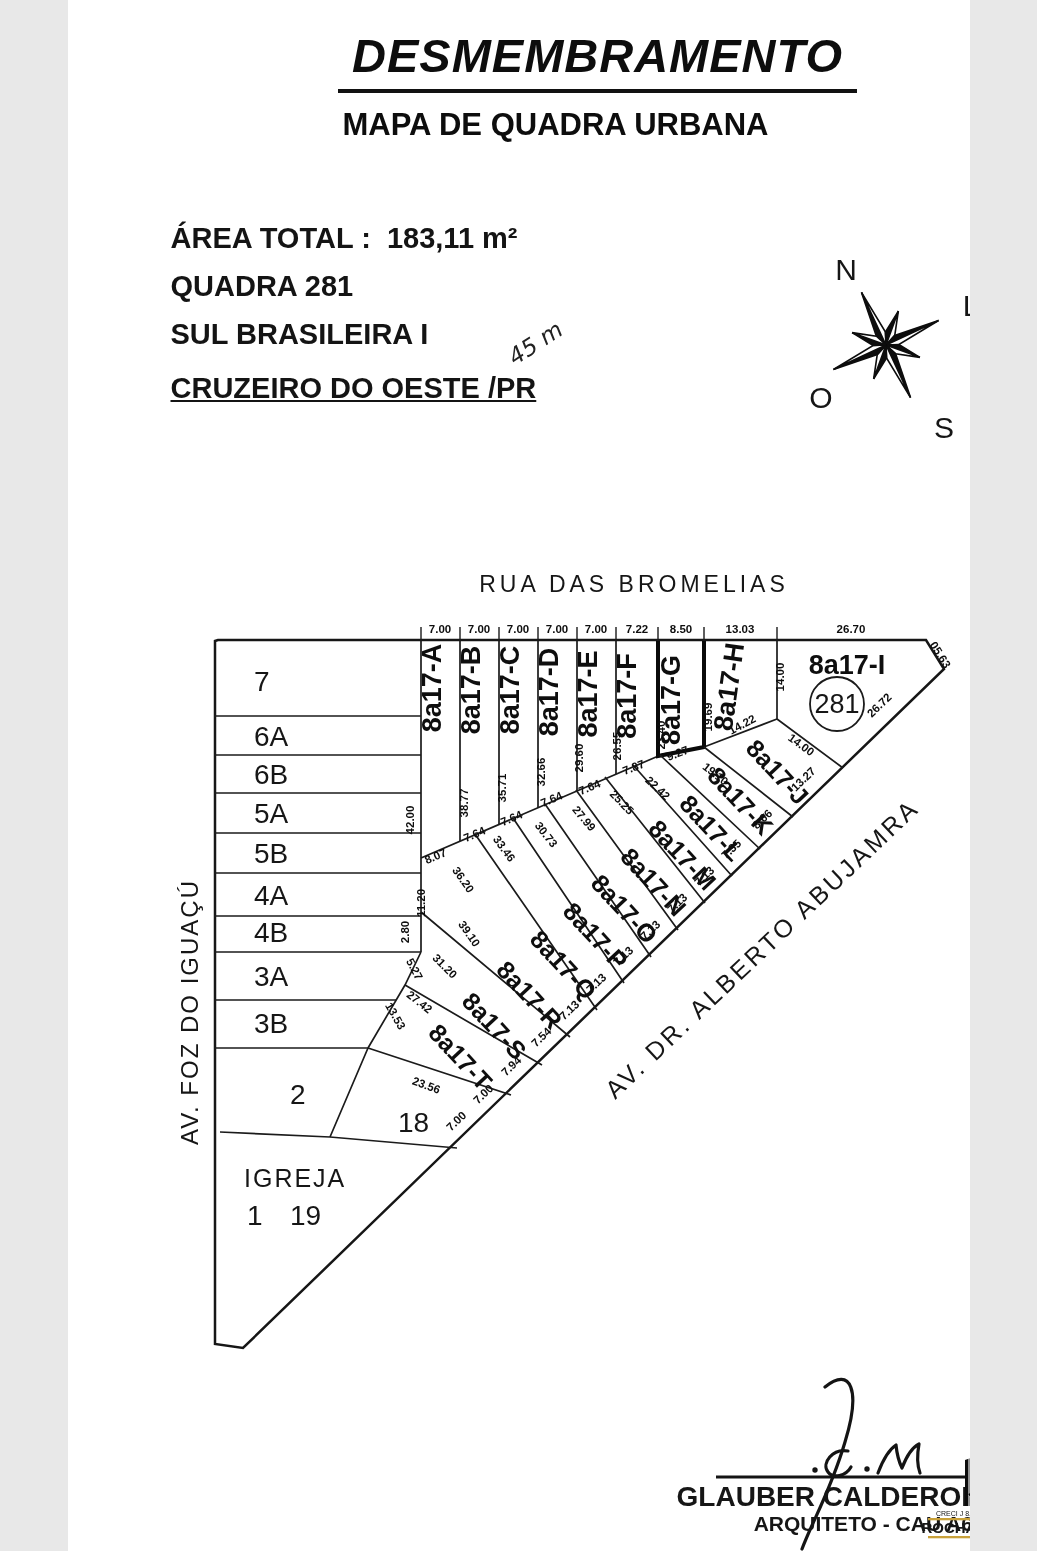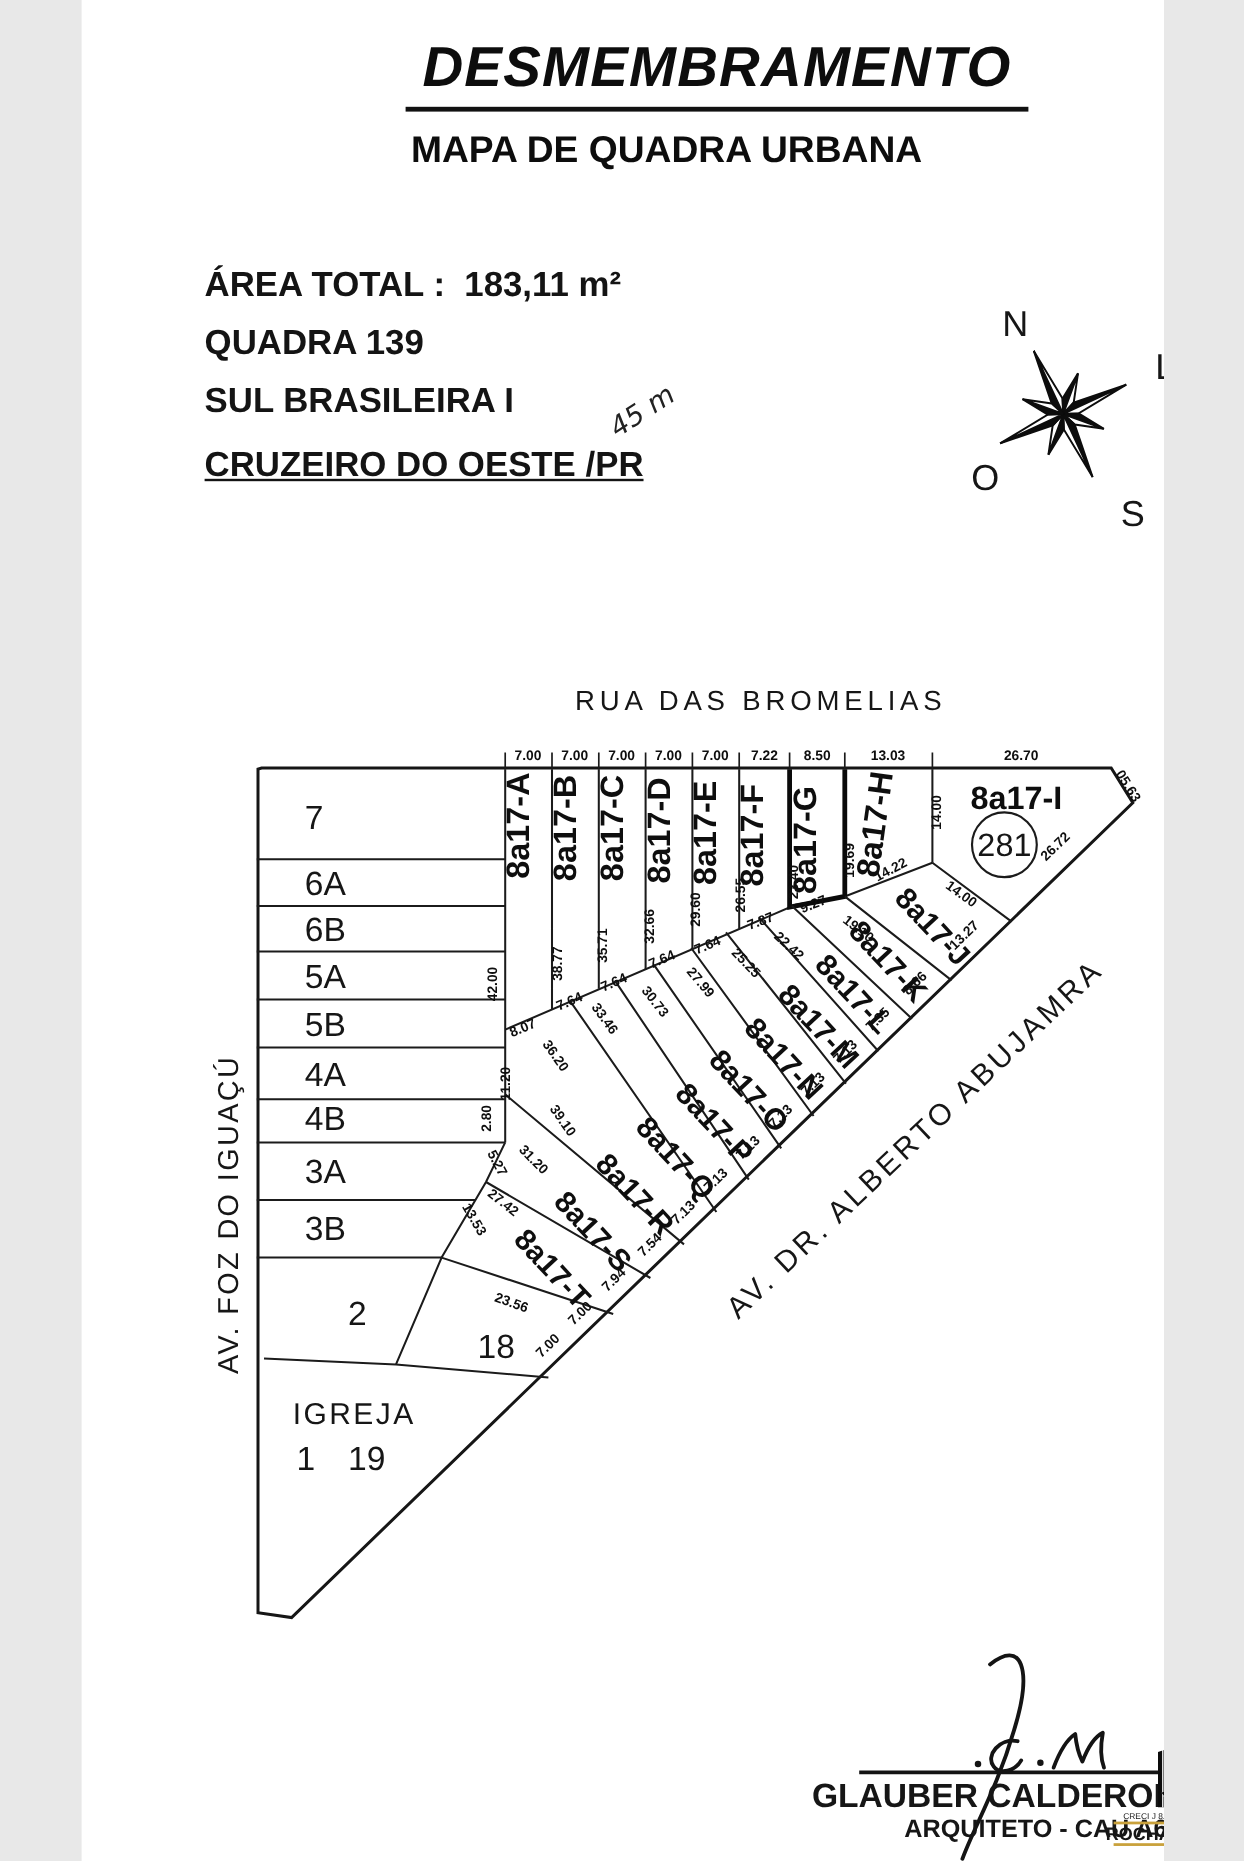--- a/index.html
+++ b/index.html
@@ -32,21 +32,21 @@
 
 <div class="page">
 
   <div class="abs title">
     <span>DESMEMBRAMENTO</span>
   </div>
   <div class="abs subtitle">MAPA DE QUADRA URBANA</div>
 
   <div class="abs info">
     <div>ÁREA TOTAL :  183,11 m²</div>
-    <div>QUADRA 139</div>
+    <div>QUADRA 281</div>
     <div>SUL BRASILEIRA I</div>
     <div class="last">CRUZEIRO DO OESTE /PR</div>
   </div>
 
   <div class="abs note">45 m</div>
 
   <svg class="abs" style="left:0;top:0" width="1037" height="1551" viewBox="0 0 1037 1551">
 
     <line x1="1031" y1="0" x2="1031" y2="1551" stroke="#1f1f1f" stroke-width="2.4"></line>
 

